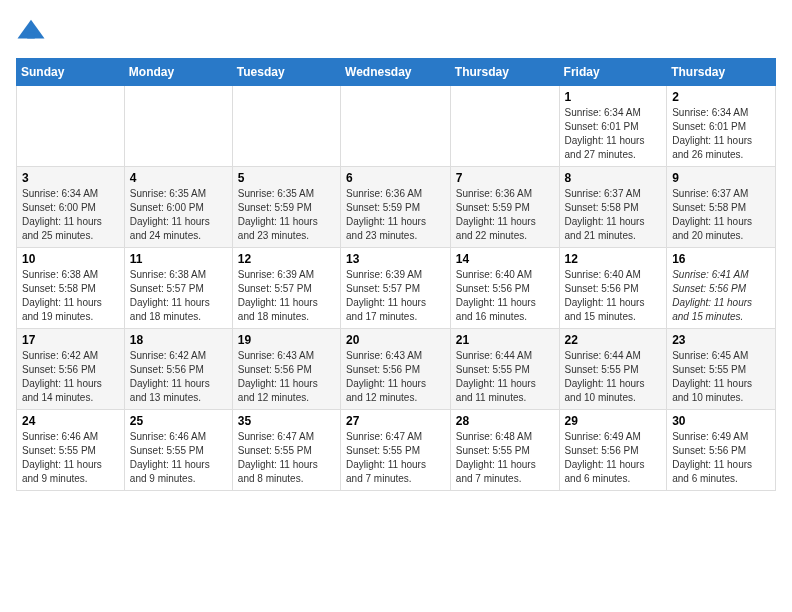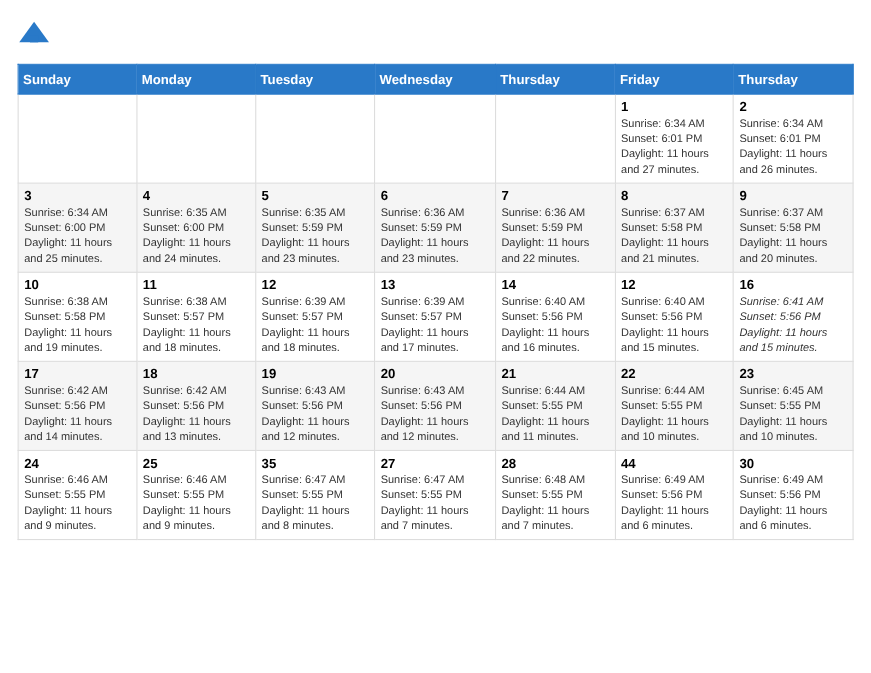--- a/index.html
+++ b/index.html
@@ -324,21 +324,21 @@
 and 7 minutes.</div>
         </td>
         <td>
           <span class="day-num">28</span>
           <div class="day-info" style="white-space: pre-line;">Sunrise: 6:48 AM
 Sunset: 5:55 PM
 Daylight: 11 hours
 and 7 minutes.</div>
         </td>
         <td>
-          <span class="day-num">44</span>
+          <span class="day-num">29</span>
           <div class="day-info" style="white-space: pre-line;">Sunrise: 6:49 AM
 Sunset: 5:56 PM
 Daylight: 11 hours
 and 6 minutes.</div>
         </td>
         <td>
           <span class="day-num">30</span>
           <div class="day-info" style="white-space: pre-line;">Sunrise: 6:49 AM
 Sunset: 5:56 PM
 Daylight: 11 hours

